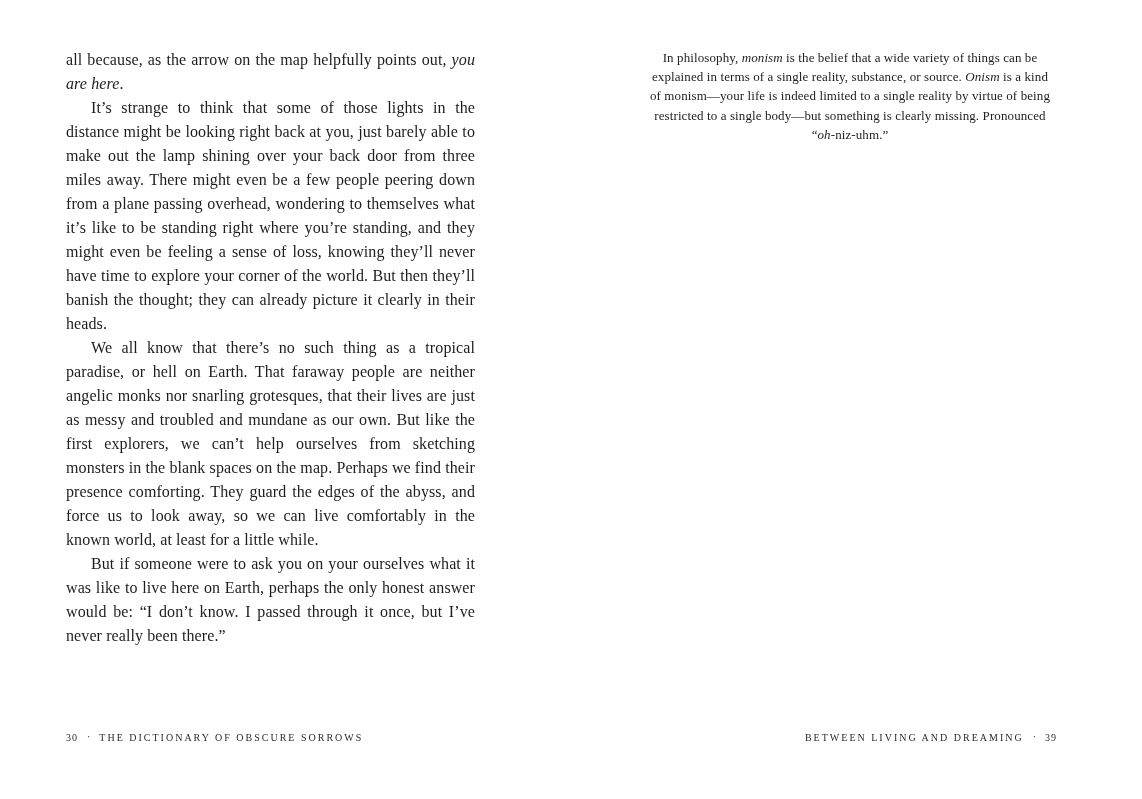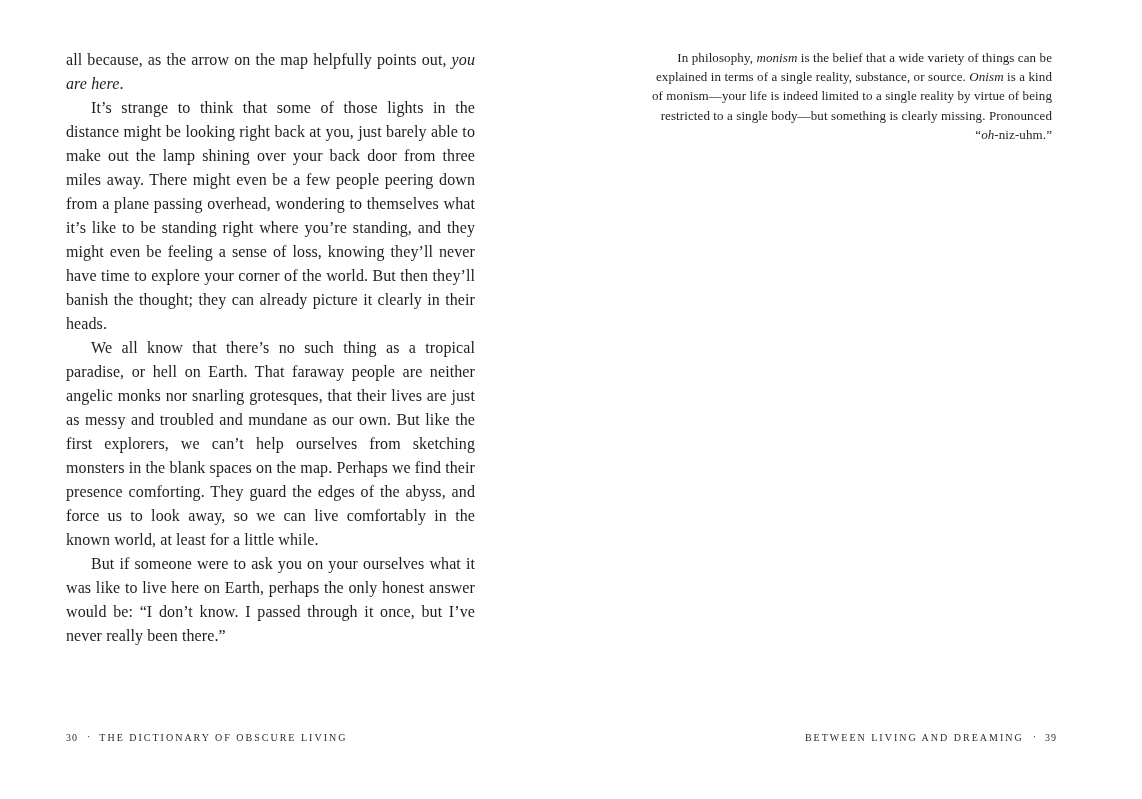--- a/index.html
+++ b/index.html
@@ -39,21 +39,21 @@
   }
   .it { font-style: italic; }
   
   .right-text {
     position: absolute;
     left: 648px;
     top: 48px;
     width: 404px;
     font-size: 13px;
     line-height: 19.2px;
-    text-align: right;
+    text-align: center;
     letter-spacing: 0.1px;
   }
   .right-text p { margin: 0; }
   
   .footer {
     position: absolute;
     top: 731px;
     font-size: 10px;
     letter-spacing: 2px;
     color: #2a2a2a;
@@ -80,20 +80,20 @@
     <p><span>It’s strange to think that some of those lights in the distance might be looking right back at you, just barely able to make out the lamp shining over your back door from three miles away. There might even be a few people peering down from a plane passing overhead, wondering to themselves what it’s like to be standing right where you’re standing, and they might even be feeling a sense of loss, knowing they’ll never have time to explore your corner of the world. But then they’ll banish the thought; they can already picture it clearly in their heads.</span></p>
     <p><span>We all know that there’s no such thing as a tropical paradise, or hell on Earth. That faraway people are neither angelic monks nor snarling grotesques, that their lives are just as messy and troubled and mundane as our own. But like the first explorers, we can’t help ourselves from sketching monsters in the blank spaces on the map. Perhaps we find their presence comforting. They guard the edges of the abyss, and force us to look away, so we can live comfortably in the known world, at least for a little while.</span></p>
     <p><span>But if someone were to ask you on your ourselves what it was like to live here on Earth, perhaps the only honest answer would be: “I don’t know. I passed through it once, but I’ve never really been there.”</span></p>
   </div>
 
   <div class="right-text">
     <p><span>In philosophy, </span><span class="it">monism</span><span> is the belief that a wide variety of things can be explained in terms of a single reality, substance, or source. </span><span class="it">Onism</span><span> is a kind of monism—your life is indeed limited to a single reality by virtue of being restricted to a single body—but something is clearly missing. Pronounced “</span><span class="it">oh</span><span>-niz-uhm.”</span></p>
   </div>
 
   <div class="footer footer-left">
-    <span class="pagenum">30</span><span class="sep">·</span><span class="runhead">THE DICTIONARY OF OBSCURE LIVING</span>
+    <span class="pagenum">30</span><span class="sep">·</span><span class="runhead">THE DICTIONARY OF OBSCURE SORROWS</span>
   </div>
 
   <div class="footer footer-right">
     <span class="runhead">BETWEEN LIVING AND DREAMING</span><span class="sep">·</span><span class="pagenum">39</span>
   </div>
 
 </div>
 
 </body></html>

